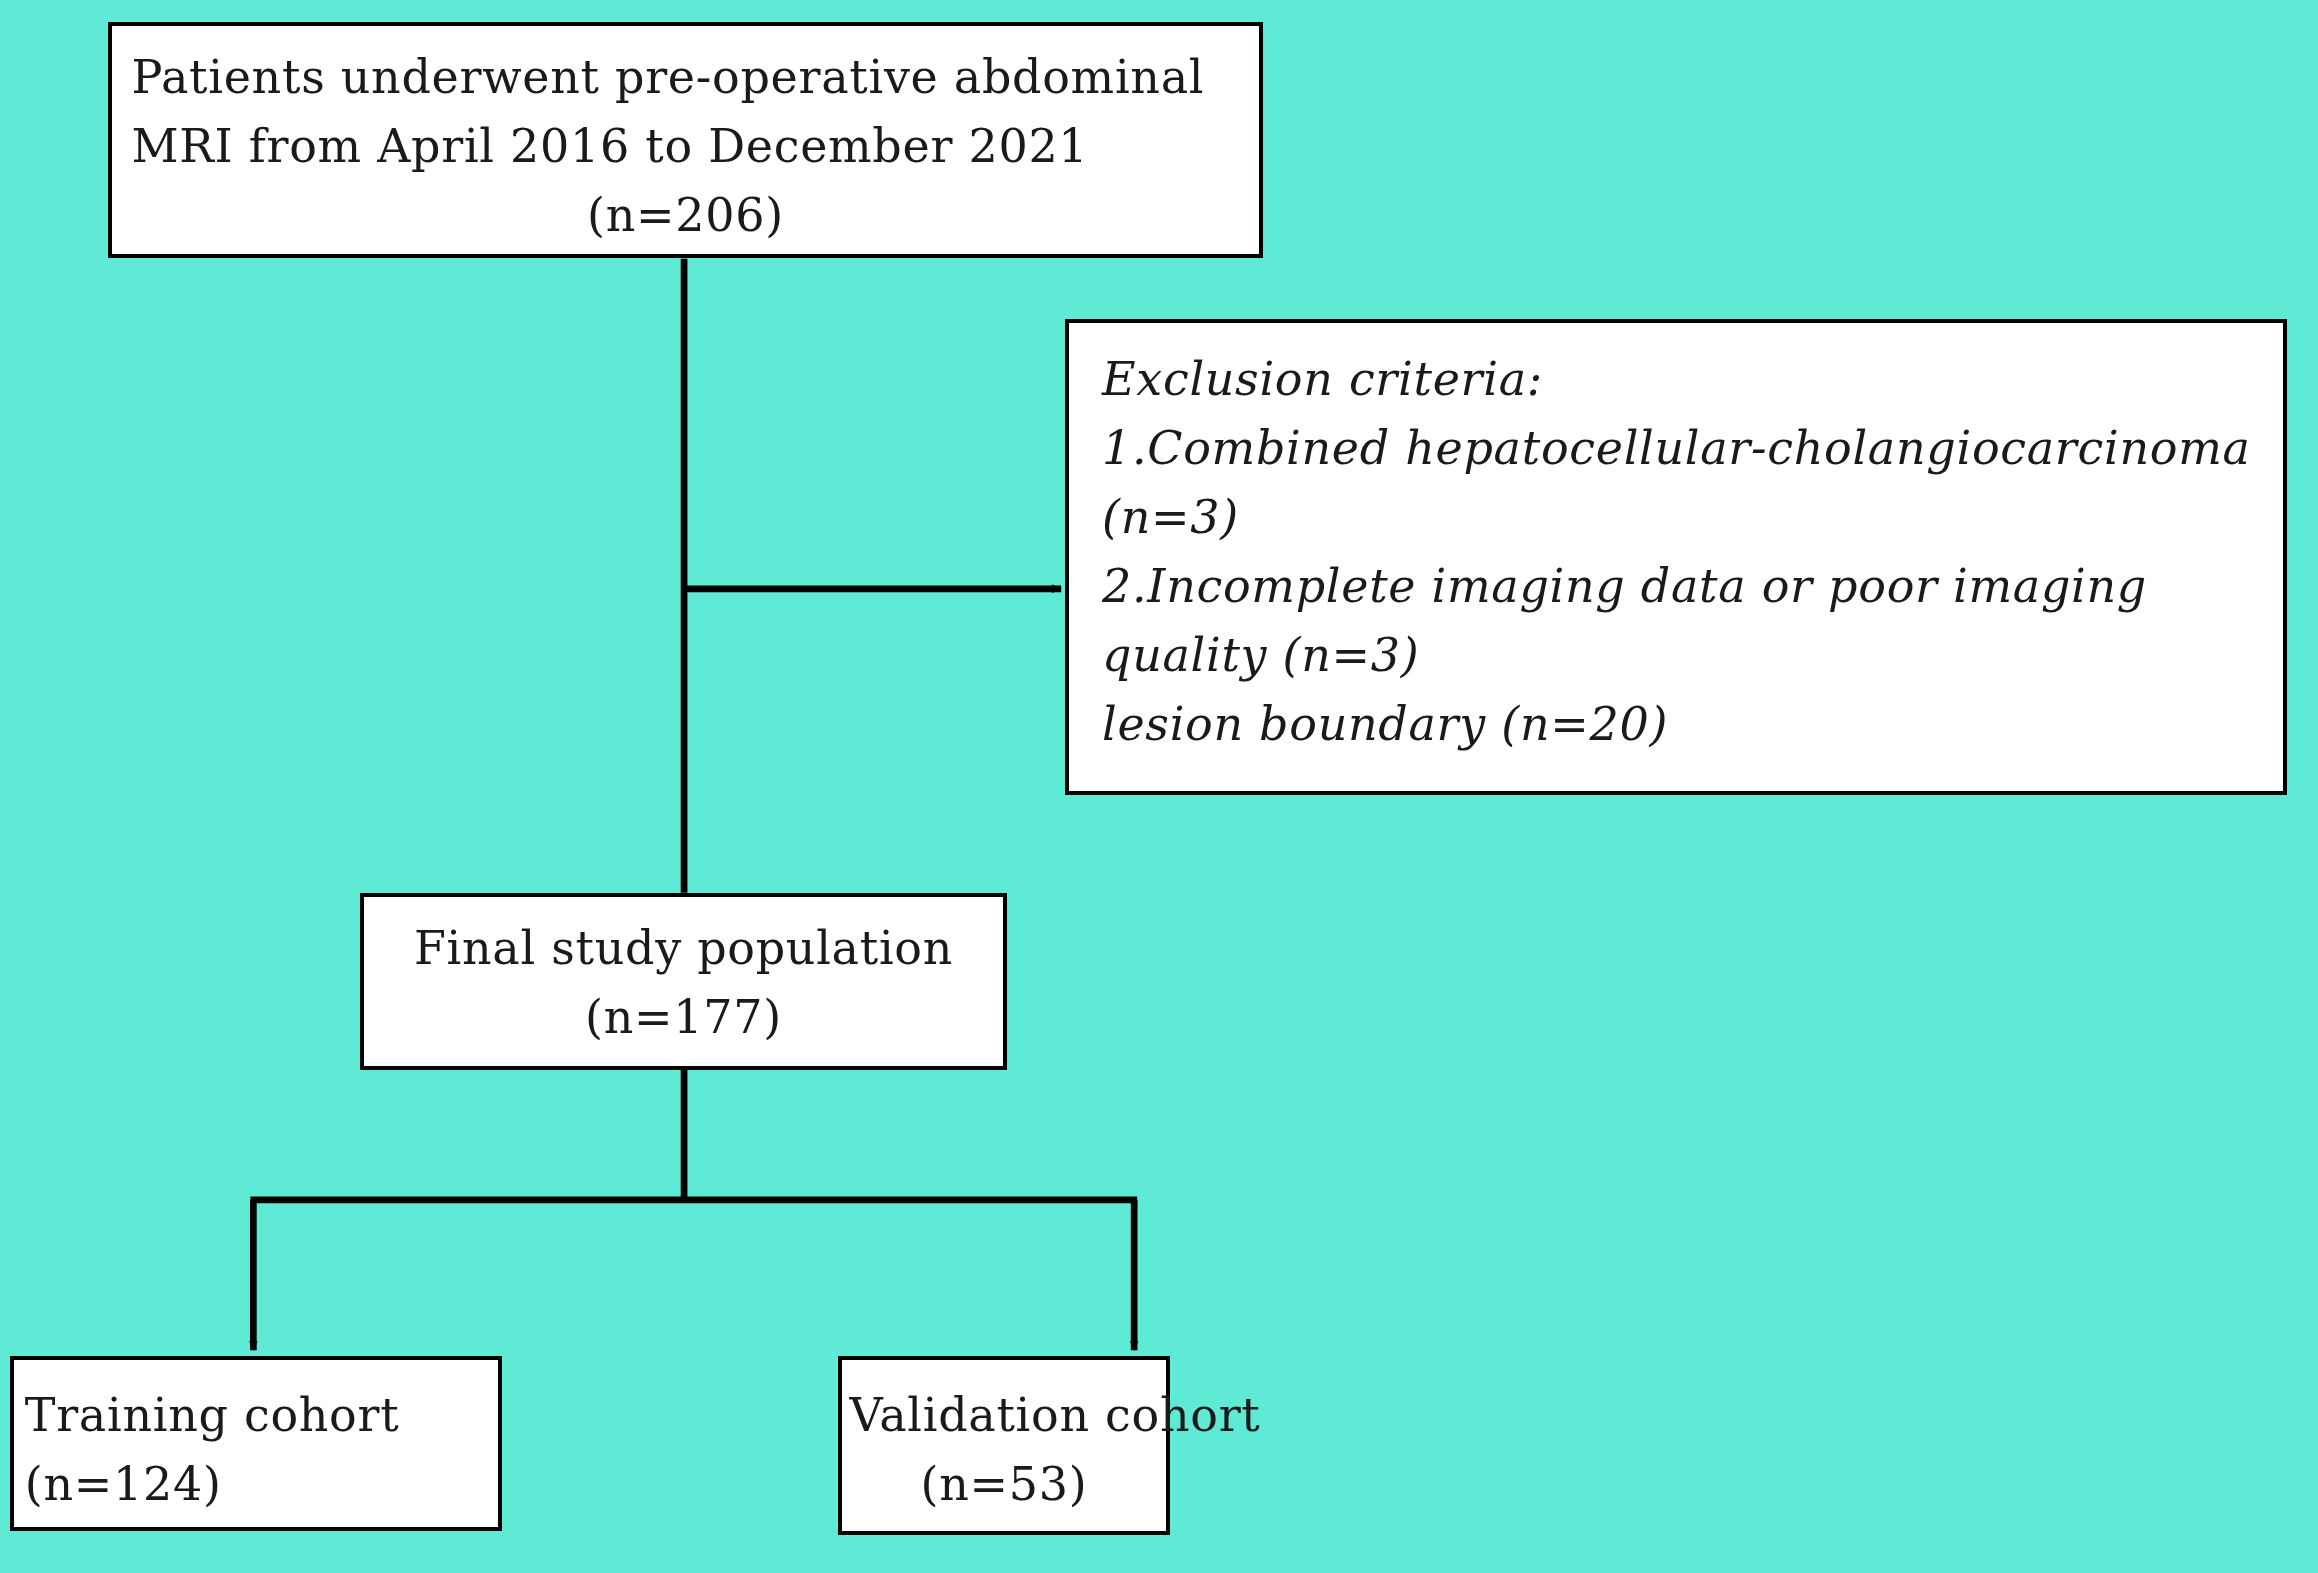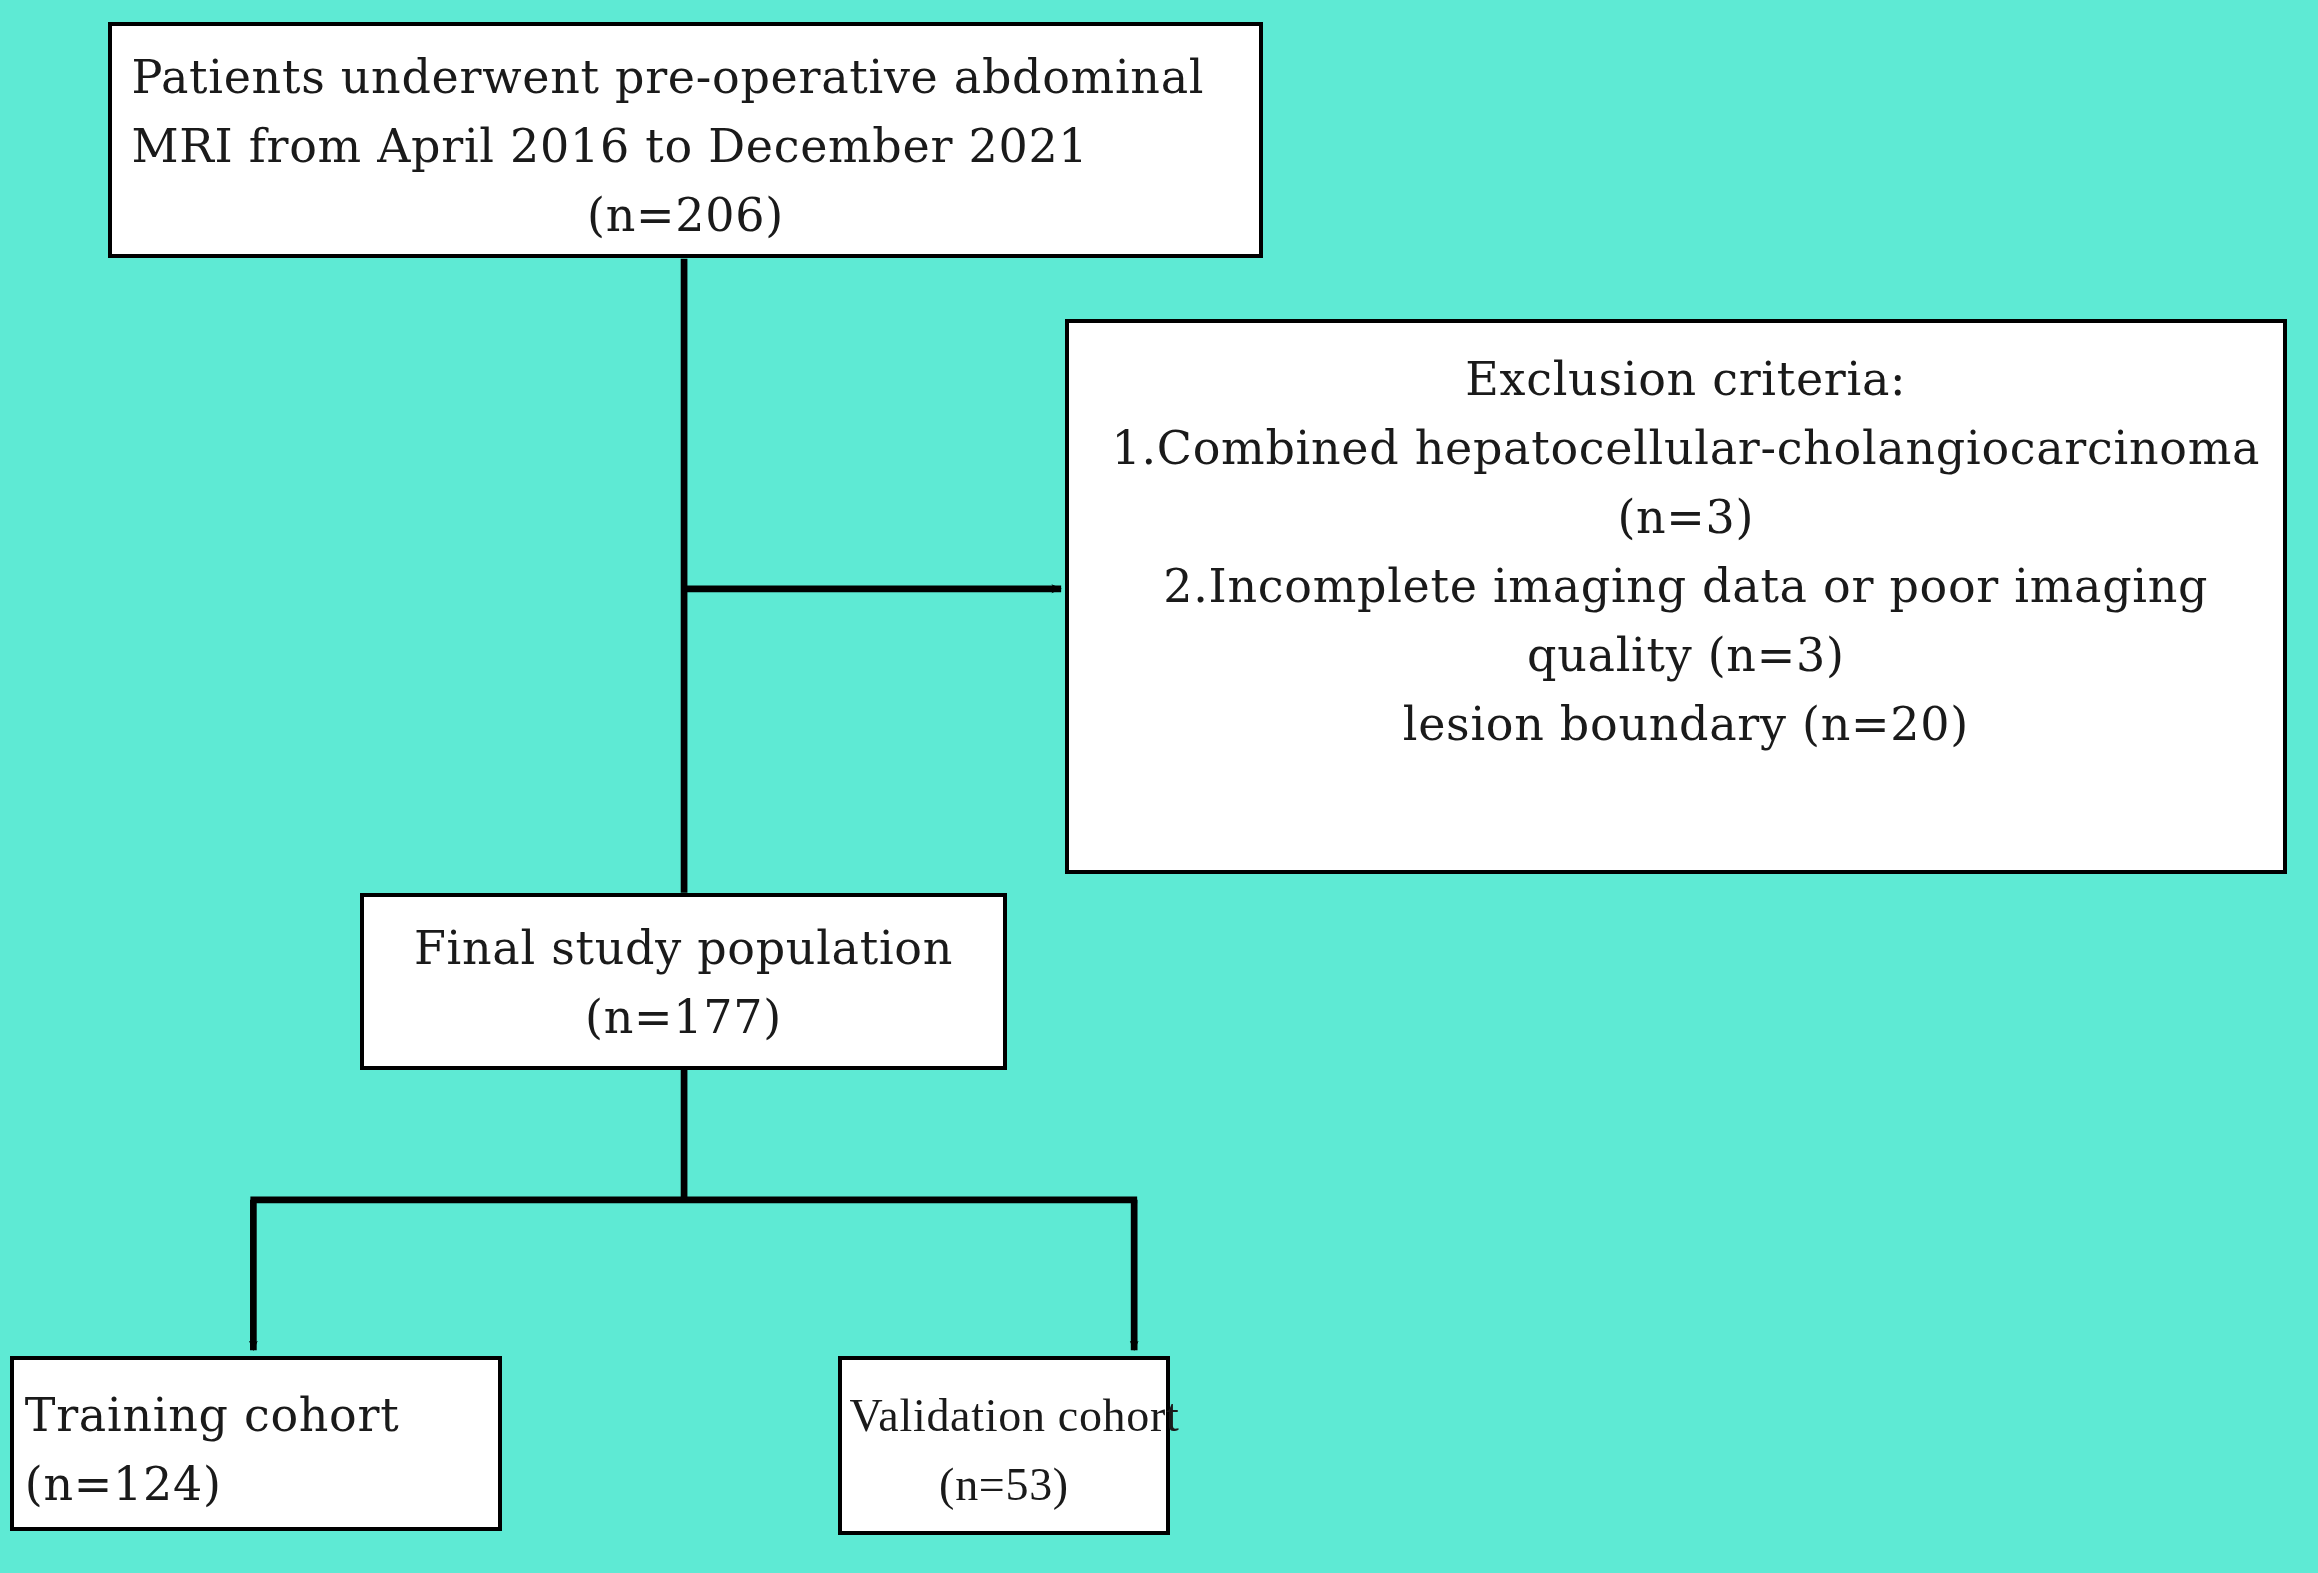--- a/index.html
+++ b/index.html
@@ -33,44 +33,44 @@
   #node-enrollment {
     left: 108px; top: 22.4px;
     width: 1155px; height: 236px;
     padding: 16.4px 19.4px 0 19.4px;
     text-align: center;
   }
   #node-enrollment .line-left { text-align: left; }
 
   #node-exclusion {
     left: 1065px; top: 319px;
-    width: 1222px; height: 555px;
+    width: 1222px; height: 476px;
     padding: 22.4px 13.4px 0 33px;
-    text-align: center;
+    text-align: left;
+    font-style: italic;
   }
 
   #node-final {
     left: 360px; top: 893px;
     width: 647px; height: 177px;
     padding: 17px 15px 0 15px;
     text-align: center;
   }
 
   #node-training {
     left: 10.4px; top: 1356px;
     width: 492px; height: 175px;
     padding: 21px 10.4px 0 10.4px;
   }
 
   #node-validation {
     left: 838px; top: 1356px;
     width: 332px; height: 179px;
     padding: 21px 7.5px 0 7.5px;
     text-align: center;
-    font-family: Liberation Serif, serif;
   }
 
   
   #connectors {
     position: absolute;
     left: 0; top: 0;
     width: 2319px;
     height: 1574px;
     pointer-events: none;
   }

